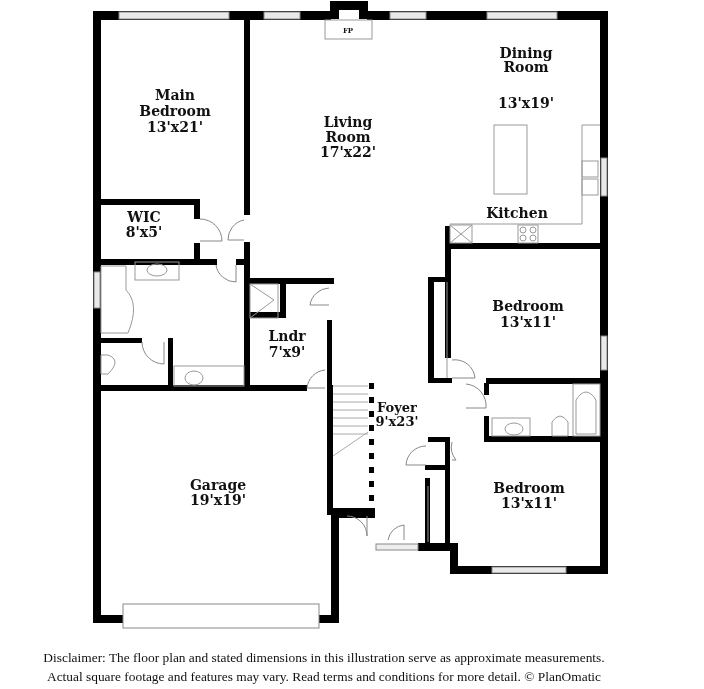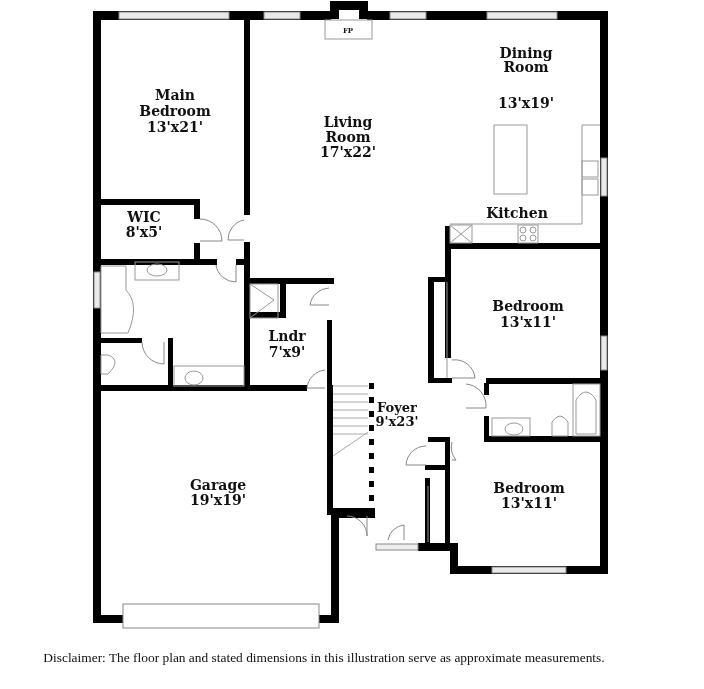--- a/index.html
+++ b/index.html
@@ -216,13 +216,14 @@
 
   <text class="room-label lbl-lg" x="218" y="490">Garage</text>
   <text class="room-label lbl-lg" x="218" y="505">19'x19'</text>
 
   <text class="room-label lbl-lg" x="529" y="493">Bedroom</text>
   <text class="room-label lbl-lg" x="529" y="508">13'x11'</text>
 </svg>
 
 <div class="disclaimer">
   <div>Disclaimer: The floor plan and stated dimensions in this illustration serve as approximate measurements.</div>
+  <div>Actual square footage and features may vary. Read terms and conditions for more detail. © PlanOmatic</div>
 </div>
 
 </body></html>

